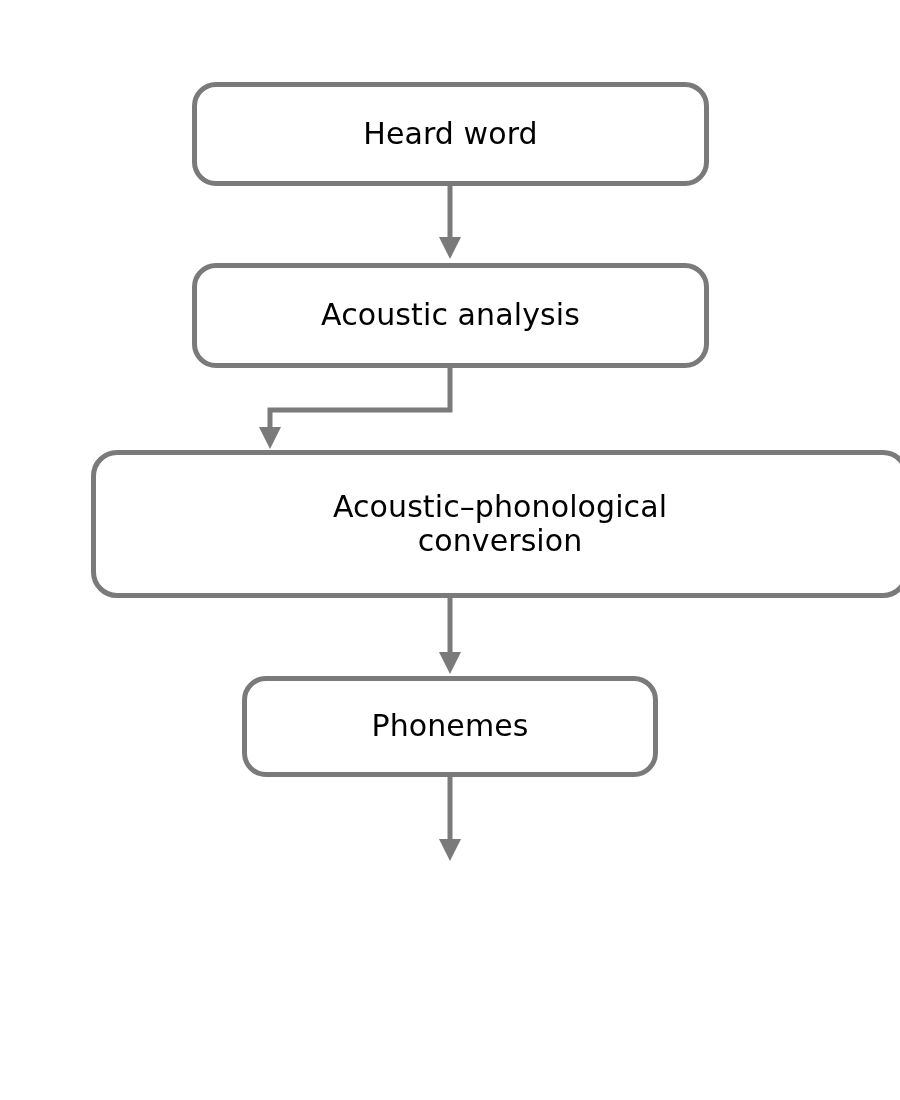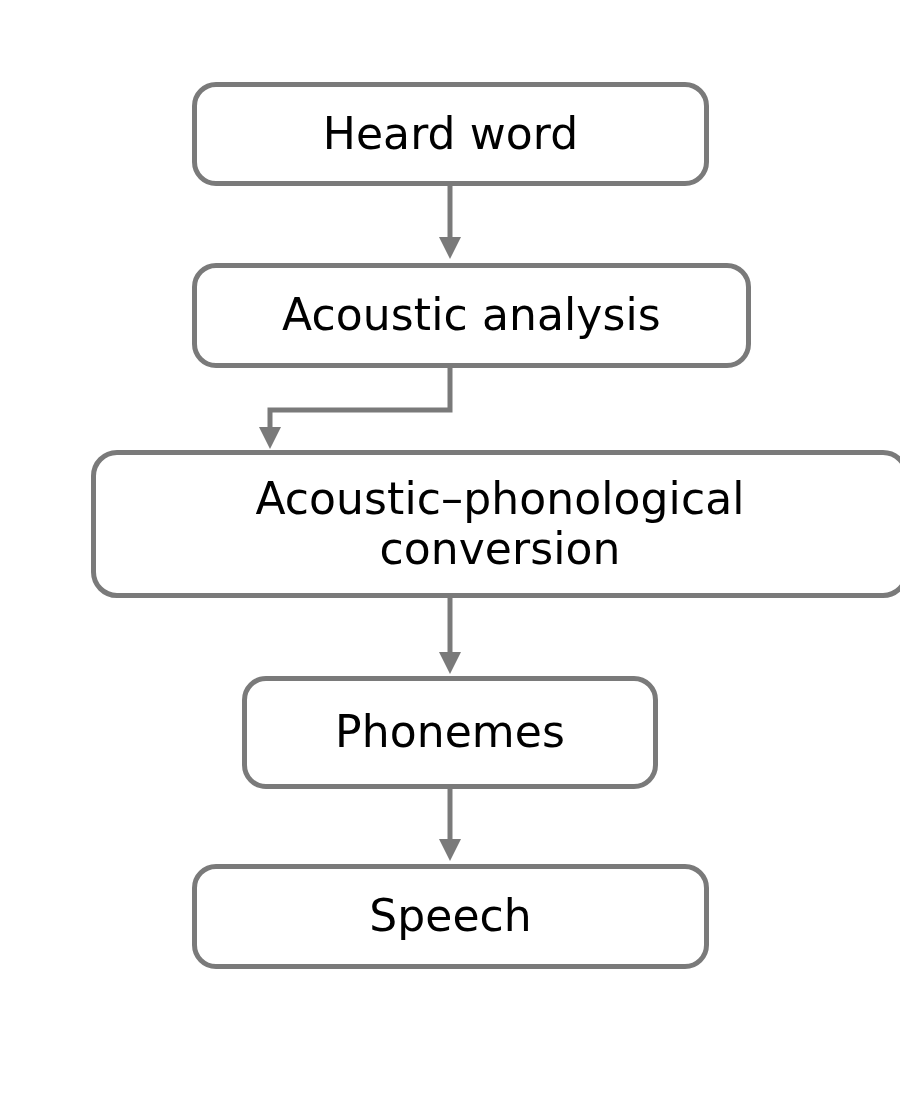--- a/index.html
+++ b/index.html
@@ -37,32 +37,32 @@
     border: 5px solid #7a7a7a;
     border-radius: 24px;
     display: flex;
     align-items: center;
     justify-content: center;
     text-align: center;
     z-index: 2;
   }
   .node-label {
     color: #000000;
-    font-size: 44px;
+    font-size: 30px;
     line-height: 1.14;
     font-weight: 400;
     letter-spacing: 0.1px;
     white-space: pre-line;
     padding: 0 14px;
   }
   
   #node-heard-word       { left: 192px; top: 82px;  width: 517px; height: 104px; }
-  #node-acoustic-analysis{ left: 192px; top: 263px; width: 559px; height: 105px; }
+  #node-acoustic-analysis{ left: 192px; top: 263px; width: 517px; height: 105px; }
   #node-conversion       { left: 91px;  top: 450px; width: 818px; height: 148px; border-radius: 26px; }
-  #node-phonemes         { left: 242px; top: 676px; width: 416px; height: 113px; }
+  #node-phonemes         { left: 242px; top: 676px; width: 416px; height: 101px; }
   #node-speech           { left: 192px; top: 864px; width: 517px; height: 105px; }
 </style>
 </head>
 <body>
 
 <div id="diagram-root">
 
   <svg id="edge-layer" viewBox="0 0 900 1100" width="900" height="1100">
 
     <g>
@@ -96,17 +96,14 @@
 
   <div class="node" id="node-conversion">
     <span class="node-label">Acoustic–phonological
 conversion</span>
   </div>
 
   <div class="node" id="node-phonemes">
     <span class="node-label">Phonemes</span>
   </div>
 
-  <div class="node" id="node-speech">
-    <span class="node-label">Speech</span>
-  </div>
 
 </div>
 
 </body></html>

